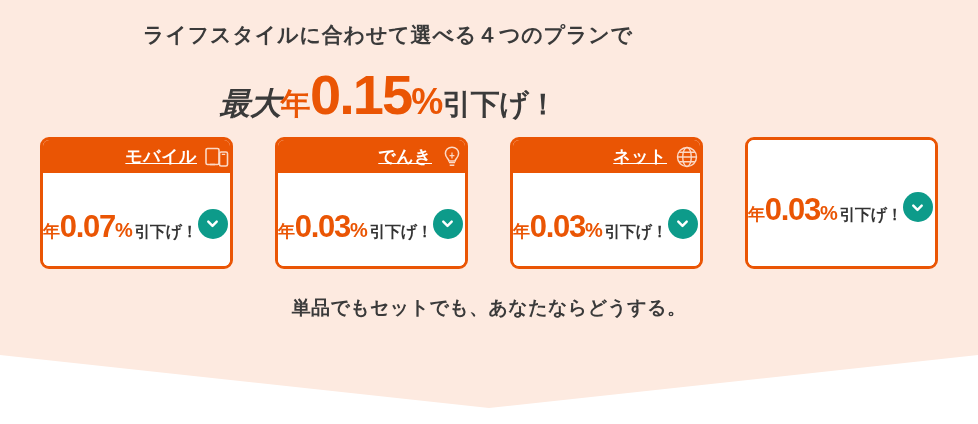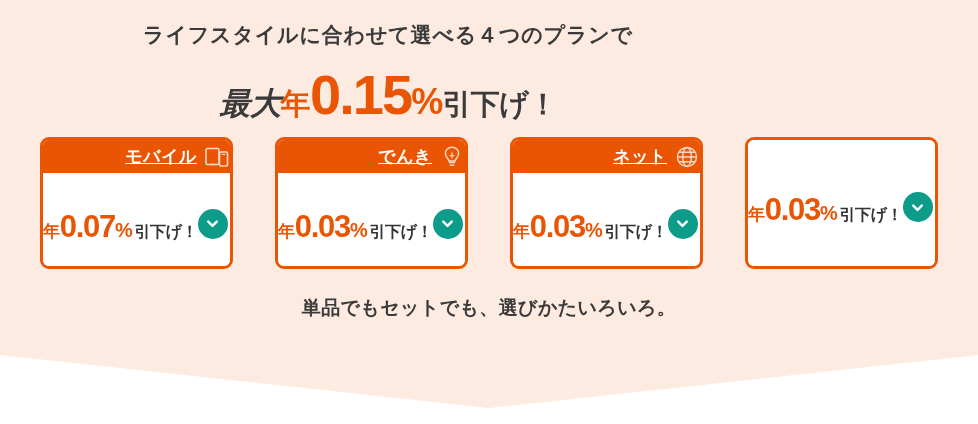--- a/index.html
+++ b/index.html
@@ -322,16 +322,16 @@
               <polyline points="3.5,6 8,10.5 12.5,6"></polyline>
             </svg>
           </span>
         </button>
       </div>
     </div>
 
   </div>
 
   <div class="footer-copy">
-    <div class="footer-line">単品でもセットでも、選びかたいろいろ。</div>
+    <div class="footer-line">単品でもセットでも、あなたならどうする。</div>
   </div>
 
 </div>
 
 </body></html>

